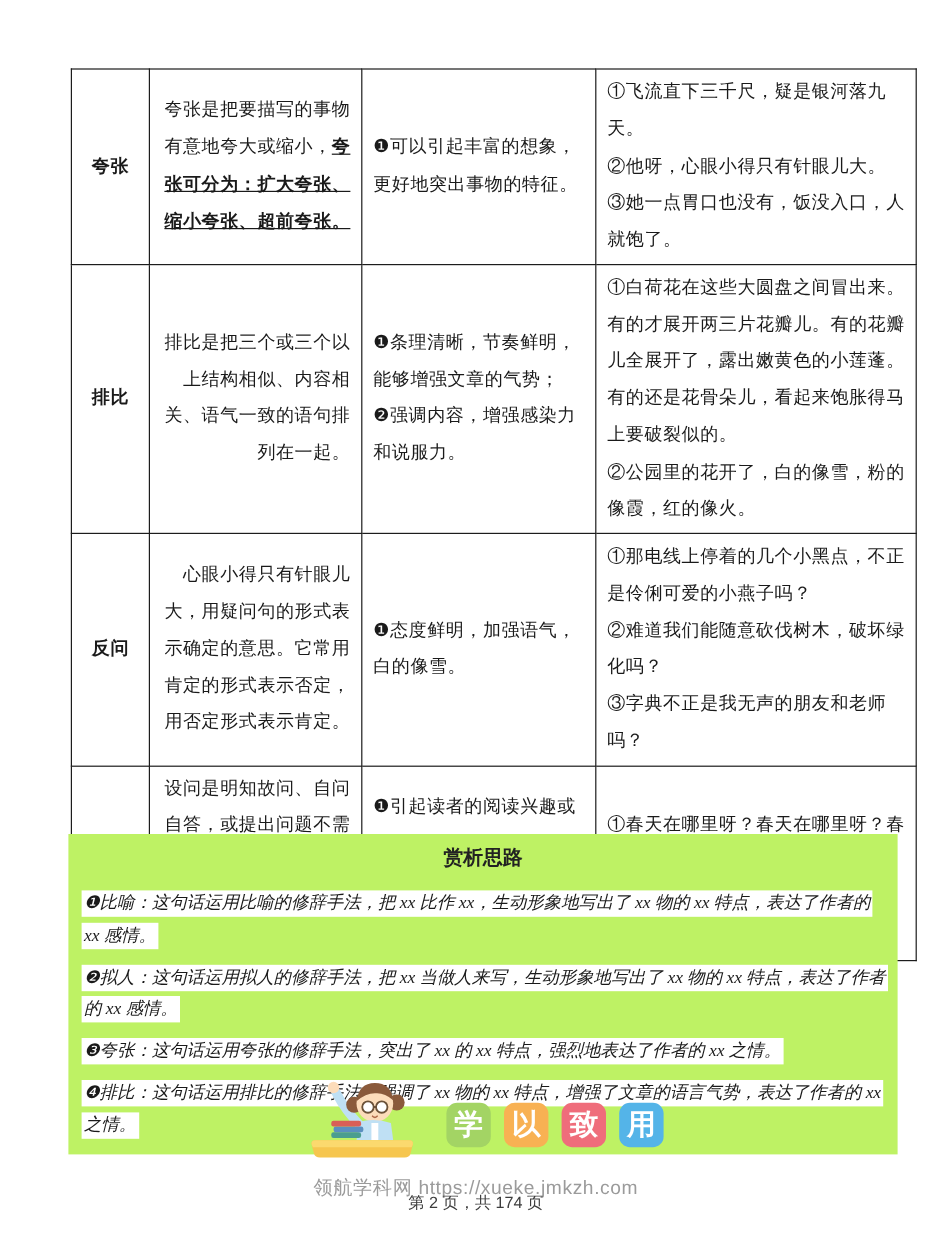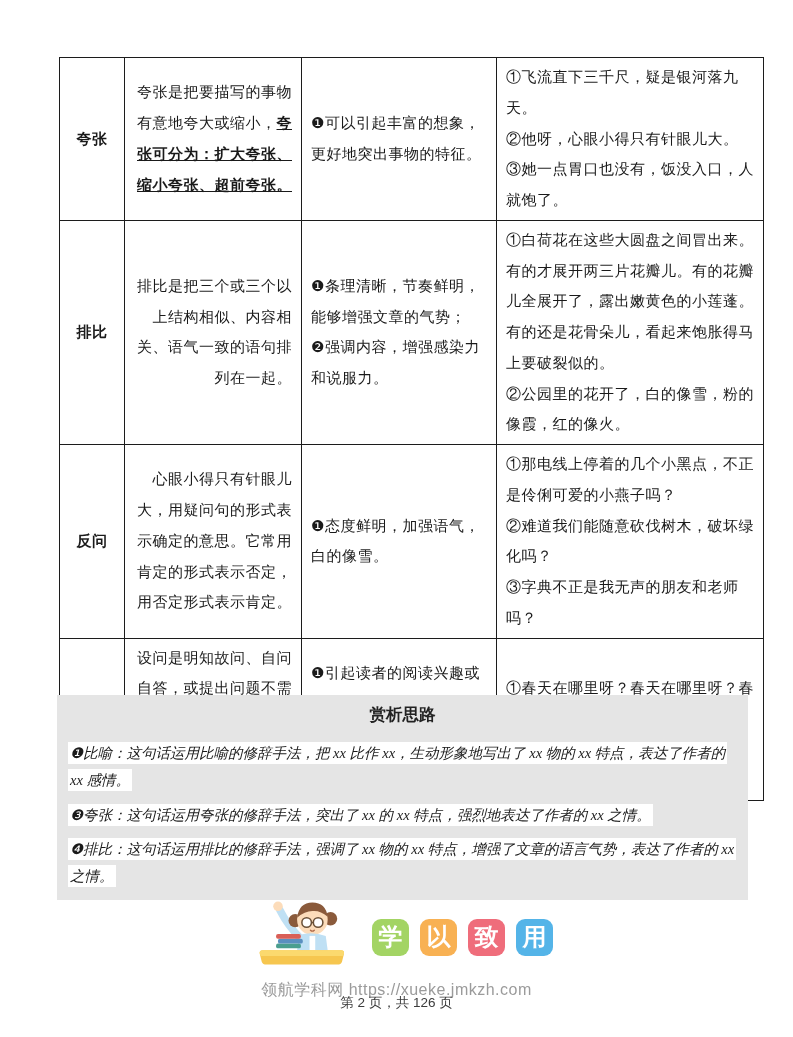--- a/index.html
+++ b/index.html
@@ -124,23 +124,24 @@
       </td>
       <td class="examp">
         <p>①春天在哪里呀？春天在哪里呀？春天在那青翠的山林里……</p>
         <p>②乡书何处达？归雁洛阳边。</p>
       </td>
     </tr>
   </tbody>
     </table>
 </div>
 
-<div class="analysis" aria-label="赏析思路" style="background-color: #e5e5e5;">
+<div class="analysis" aria-label="赏析思路" style="background-color: #bef264;">
   <div class="analysis-title">赏析思路</div>
   <div class="item"><span class="hl">❶比喻：这句话运用比喻的修辞手法，把 xx 比作 xx，生动形象地写出了 xx 物的 xx 特点，表达了作者的 xx 感情。</span></div>
+  <div class="item"><span class="hl">❷拟人：这句话运用拟人的修辞手法，把 xx 当做人来写，生动形象地写出了 xx 物的 xx 特点，表达了作者的 xx 感情。</span></div>
   <div class="item"><span class="hl">❸夸张：这句话运用夸张的修辞手法，突出了 xx 的 xx 特点，强烈地表达了作者的 xx 之情。</span></div>
   <div class="item"><span class="hl">❹排比：这句话运用排比的修辞手法，强调了 xx 物的 xx 特点，增强了文章的语言气势，表达了作者的 xx 之情。</span></div>
 </div>
 
 <div class="badge-row">
   <svg class="girl-svg" viewBox="0 0 120 90" xmlns="http://www.w3.org/2000/svg">
 
     <path d="M62 50 Q48 36 40 20" stroke="#bfe0f4" stroke-width="8" stroke-linecap="round" fill="none"></path>
     <circle cx="38" cy="16" r="5" fill="#fcdcba"></circle>
 
@@ -168,14 +169,14 @@
   <div class="badge-chars">
     <span class="badge-char" style="background-color: rgb(163, 212, 100);">学</span>
     <span class="badge-char" style="background-color: rgb(248, 177, 83);">以</span>
     <span class="badge-char" style="background-color: rgb(239, 109, 123);">致</span>
     <span class="badge-char" style="background-color: rgb(84, 180, 232);">用</span>
   </div>
 </div>
 
 <div class="footer">
   <div class="watermark">领航学科网 https://xueke.jmkzh.com</div>
-  <div class="page-info">第 2 页，共 126 页</div>
+  <div class="page-info">第 2 页，共 174 页</div>
 </div>
 
 </body></html>

